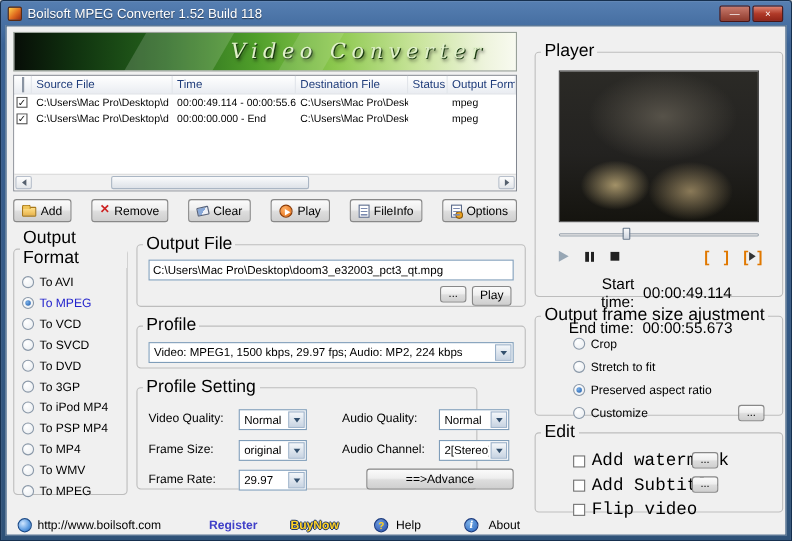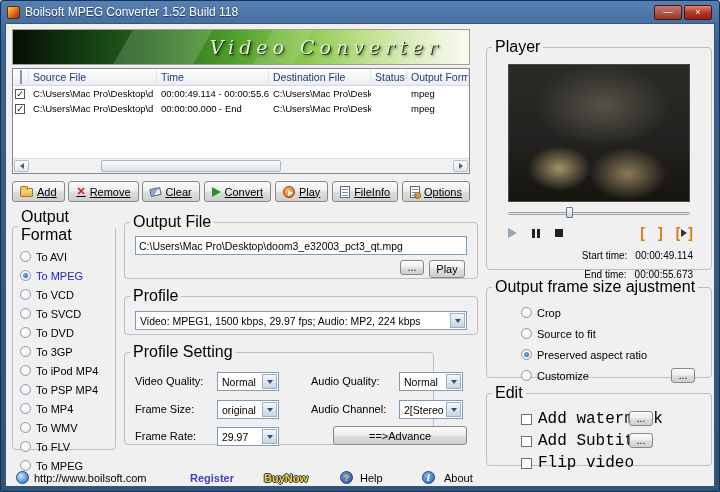--- a/index.html
+++ b/index.html
@@ -41,21 +41,21 @@
   .cell.c0{width:16px;padding-left:0} .cell.c1{width:128px} .cell.c2{width:112px} .cell.c3{width:102px} .cell.c4{width:36px} .cell.c5{flex:1}
   .chk { display:inline-block; width:10px; height:10px; border:1px solid #555; background:#fff; font-size:9px; line-height:9px; text-align:center; color:#111; margin-left:2px; }
   .fl-hscroll { flex:0 0 15px; background:#f1f1f1; border-top:1px solid #dcdcdc; position:relative; }
   .sb-btn { position:absolute; top:1px; width:15px; height:12px; background:linear-gradient(#fdfdfd,#e3e6ea); border:1px solid #b8c0cc; border-radius:2px; display:flex; align-items:center; justify-content:center; }
   .sb-btn.left{left:1px} .sb-btn.right{right:1px}
   .tri-l { width:0;height:0;border-top:3px solid transparent;border-bottom:3px solid transparent;border-right:4px solid #55606e; }
   .tri-r { width:0;height:0;border-top:3px solid transparent;border-bottom:3px solid transparent;border-left:4px solid #55606e; }
   .sb-thumb { position:absolute; left:88px; top:1px; width:180px; height:12px; background:linear-gradient(#fafbfc,#dde2e8); border:1px solid #aab6c4; border-radius:2px; }
 
   
-  .toolbar { position:absolute; left:6px; top:157px; width:458px; height:21px; display:flex; justify-content:space-between;text-decoration:underline; }
+  .toolbar { position:absolute; left:6px; top:157px; width:458px; height:21px; display:flex; justify-content:space-between; }
   .btn { display:flex; align-items:center; justify-content:center; gap:4px;
     background:linear-gradient(#fbfbfb,#eeeeee 45%,#dddddd 55%,#cfcfcf); border:1px solid #888; border-radius:3px;
     font-size:11px; color:#000; cursor:default; }
   .toolbar .btn { height:21px; padding:0 7px; }
 
   
   .ico-folder { position:relative; width:13px; height:9px; background:linear-gradient(#ffe08a,#e8b34a); border:1px solid #a87818; border-radius:1px; margin-top:2px; }
   .ico-folder::before { content:""; position:absolute; top:-3px; left:-1px; width:6px; height:3px; background:#f0c65a; border:1px solid #a87818; border-bottom:none; border-radius:2px 2px 0 0; }
   .ico-x { color:#cc2222; font-size:11px; font-weight:bold; line-height:1; }
   .ico-eraser { width:11px; height:8px; background:linear-gradient(135deg,#88a8d8 55%,#eef0f6 55%); border:1px solid #55617a; border-radius:1px; transform:rotate(-12deg); }
@@ -110,21 +110,21 @@
   .seek-thumb { position:absolute; left:58px; top:0; width:7px; height:11px; background:linear-gradient(#f8f9fa,#cfd6de); border:1px solid #68798c; border-radius:1px; }
   .transport { display:flex; align-items:center; margin:5px 16px 0 16px; height:18px; }
   .t-play { width:0; height:0; border-left:9px solid #97a6b4; border-top:5px solid transparent; border-bottom:5px solid transparent; margin-left:5px; }
   .t-pause { width:8px; height:9px; background:linear-gradient(90deg,#222 0 3px,transparent 3px 5px,#222 5px 8px); margin-left:15px; }
   .t-stop { width:8px; height:8px; background:#222; margin-left:15px; }
   .t-bracket { color:#e07800; font-weight:bold; font-size:14px; line-height:1; }
   .t-markin { margin-left:auto; }
   .t-markout { margin-left:13px; }
   .t-clip { margin-left:13px; margin-right:2px; display:flex; align-items:center; gap:1px; }
   .t-clip .tri { width:0; height:0; border-left:6px solid #333; border-top:4px solid transparent; border-bottom:4px solid transparent; }
-  .time-row { display:flex; justify-content:flex-end; align-items:center; margin:8px 18px 0 0; font-size:10px; gap:8px; }
+  .time-row { display:flex; justify-content:center; align-items:center; margin:8px 18px 0 0; font-size:14px; gap:8px; }
   .time-label { width:62px; text-align:right; }
 
   .g-frameadj { left:480px; top:254px; width:226px; height:100px; }
   .frame-list { padding:6px 0 0 34px; }
   .frame-list .radio-item { height:21px; }
   .cust-browse { position:absolute; right:16px; top:72px; }
 
   .g-edit { left:480px; top:360px; width:226px; height:82px; }
   .edit-row { position:relative; height:22px; margin-left:34px; display:flex; align-items:center; gap:6px; }
   .edit-row.first { margin-top:6px; }
@@ -220,24 +220,20 @@
         </div>
       <div class="btn">
           <span class="ico-x">✕</span>
           <span>Remove</span>
         </div>
       <div class="btn">
           <span class="ico-eraser"></span>
           <span>Clear</span>
         </div>
       <div class="btn">
-          <span class="ico-convert"></span>
-          <span>Convert</span>
-        </div>
-      <div class="btn">
           <span class="ico-playc"></span>
           <span>Play</span>
         </div>
       <div class="btn">
           <span class="ico-page"></span>
           <span>FileInfo</span>
         </div>
       <div class="btn">
           <span class="ico-page gear"></span>
           <span>Options</span>
@@ -279,24 +275,20 @@
             <span class="radio"></span>
             <span class="rlabel">To PSP MP4</span>
           </div>
           <div class="radio-item">
             <span class="radio"></span>
             <span class="rlabel">To MP4</span>
           </div>
           <div class="radio-item">
             <span class="radio"></span>
             <span class="rlabel">To WMV</span>
-          </div>
-          <div class="radio-item">
-            <span class="radio"></span>
-            <span class="rlabel">To FLV</span>
           </div>
           <div class="radio-item">
             <span class="radio"></span>
             <span class="rlabel">To MPEG</span>
           </div>
         </div>
     </fieldset>
 
     <fieldset class="group g-outfile">
       <legend>Output File</legend>
@@ -391,21 +383,21 @@
 
     <fieldset class="group g-frameadj">
       <legend>Output frame size ajustment</legend>
       <div class="frame-list">
           <div class="radio-item">
             <span class="radio"></span>
             <span class="rlabel">Crop</span>
           </div>
           <div class="radio-item">
             <span class="radio"></span>
-            <span class="rlabel">Source to fit</span>
+            <span class="rlabel">Stretch to fit</span>
           </div>
           <div class="radio-item">
             <span class="radio on"></span>
             <span class="rlabel">Preserved aspect ratio</span>
           </div>
           <div class="radio-item">
             <span class="radio"></span>
             <span class="rlabel">Customize</span>
           </div>
         </div>

